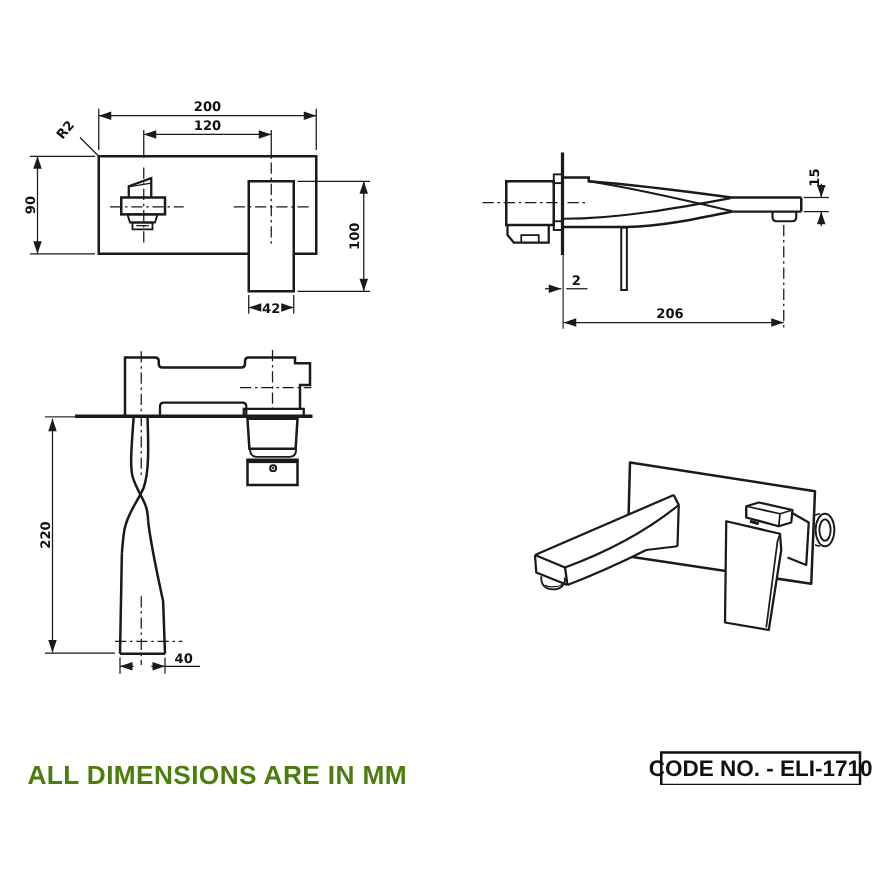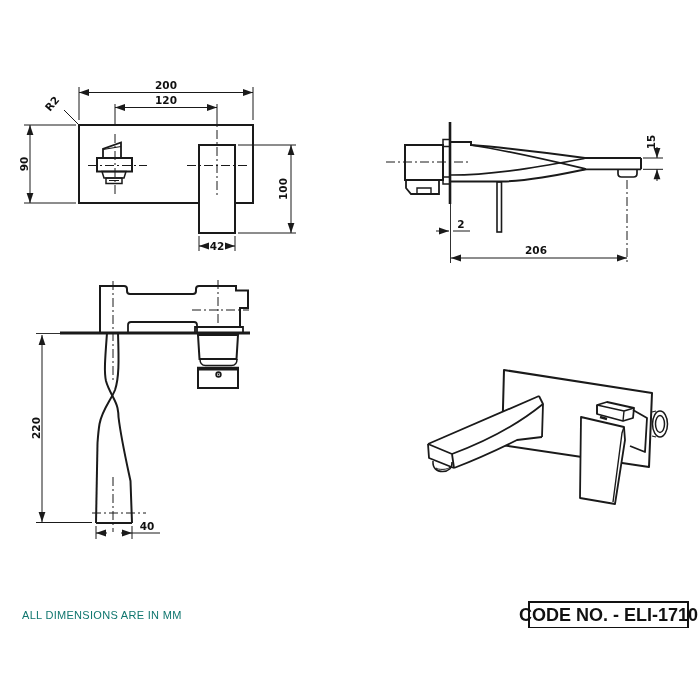--- a/index.html
+++ b/index.html
@@ -1,21 +1,21 @@
 <!DOCTYPE html>
 <html><head>
 <meta charset="utf-8">
 <style>
   html,body{margin:0;padding:0;background:#fff;}
   .stage{position:relative;width:700px;height:628px;background:#ffffff;overflow:hidden;
          font-family:"Liberation Sans",sans-serif;}
   svg{position:absolute;left:0;top:0;}
   .dimtext{font-family:"DejaVu Sans",sans-serif;font-size:10.5px;font-weight:bold;fill:#111;}
-  .footer-note{position:absolute;left:22px;top:609px;font-size:11px;font-weight:normal;
-               color:#0f766e;letter-spacing:.3px;}
+  .footer-note{position:absolute;left:22px;top:609px;font-size:21px;font-weight:bold;
+               color:#4d7c0f;letter-spacing:.3px;}
   .code-box{position:absolute;left:528px;top:601px;width:157px;height:24px;border:2px solid #111;
             display:flex;align-items:center;justify-content:center;}
   .code-box span{font-size:18px;font-weight:bold;color:#111;white-space:nowrap;}
 </style>
 </head>
 <body>
 
 <div class="stage">
 
 <svg width="700" height="700" viewBox="0 0 700 700">

